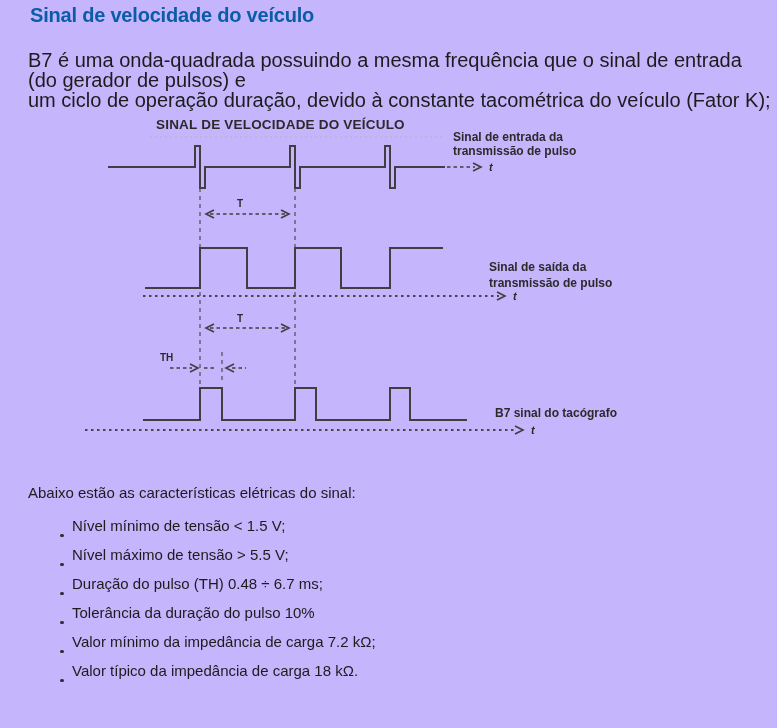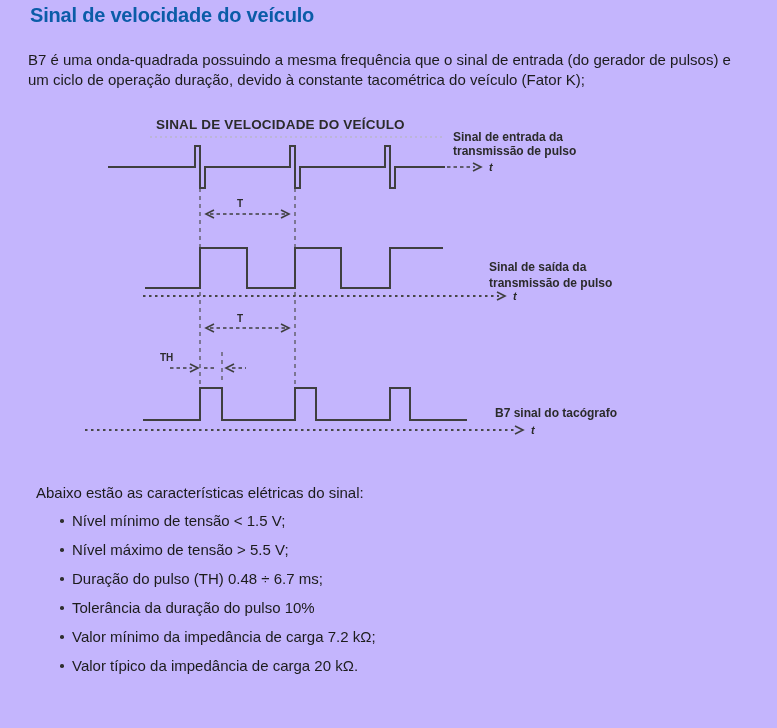--- a/index.html
+++ b/index.html
@@ -11,21 +11,21 @@
     color:#1f1f1f;
     overflow:hidden;
   }
   .heading{
     position:absolute;left:30px;top:4px;
     font-size:20px;font-weight:bold;color:#0b5ca8;
     letter-spacing:-0.2px;margin:0;
   }
   .intro{
     position:absolute;left:28px;top:50px;width:748px;
-    font-size:15px;line-height:20px;color:#1c1c1c;
+    font-size:20px;line-height:20px;color:#1c1c1c;
   }
   .intro span{display:block;}
   .diagram{
     position:absolute;left:0;top:112px;
   }
   .diagram text{
     fill:#2b2b2b;
     font-family:"Liberation Sans", sans-serif;
   }
   .dg-title{font-size:13.5px;font-weight:bold;letter-spacing:0.2px;}
@@ -35,24 +35,24 @@
   .wave{fill:none;stroke:#3f3f3f;stroke-width:2;}
   .vguide{stroke:#4d4d4d;stroke-width:1.2;stroke-dasharray:4 4;fill:none;}
   .dotaxis{stroke:#474747;stroke-width:2.2;stroke-dasharray:2.5 3.5;fill:none;}
   .dash-arrow{stroke:#3f3f3f;stroke-width:1.4;stroke-dasharray:3.5 3;fill:none;}
   .head{stroke:#3f3f3f;stroke-width:1.6;fill:none;}
   .faintdots{stroke:#b5b5b5;stroke-width:1;stroke-dasharray:2 3;fill:none;}
   .chars{
     position:absolute;left:28px;top:484px;width:720px;
     font-size:15px;color:#1c1c1c;
   }
-  .chars-intro{display:block;margin:0 0 10px 8px;}
+  .chars-intro{display:block;margin:0 0 10px 0;}
   .blist{list-style:none;margin:0;padding:0;}
   .blist li{
-    display:flex;align-items:flex-start;
+    display:flex;align-items:center;
     height:29px;line-height:20px;
     padding-left:30px;
   }
   .bullet{
     width:14px;flex:0 0 14px;
     position:relative;
   }
   .bullet::after{
     content:"";position:absolute;left:2px;top:8px;
     width:3.5px;height:3.5px;border-radius:50%;background:#2f2f2f;
@@ -148,18 +148,18 @@
       <li>
         <span class="bullet"></span>
         <span>Tolerância da duração do pulso 10%</span>
       </li>
       <li>
         <span class="bullet"></span>
         <span>Valor mínimo da impedância de carga 7.2 kΩ;</span>
       </li>
       <li>
         <span class="bullet"></span>
-        <span>Valor típico da impedância de carga 20 kΩ.</span>
+        <span>Valor típico da impedância de carga 18 kΩ.</span>
       </li>
     </ul>
   </div>
 
 </div>
 
 </body></html>

